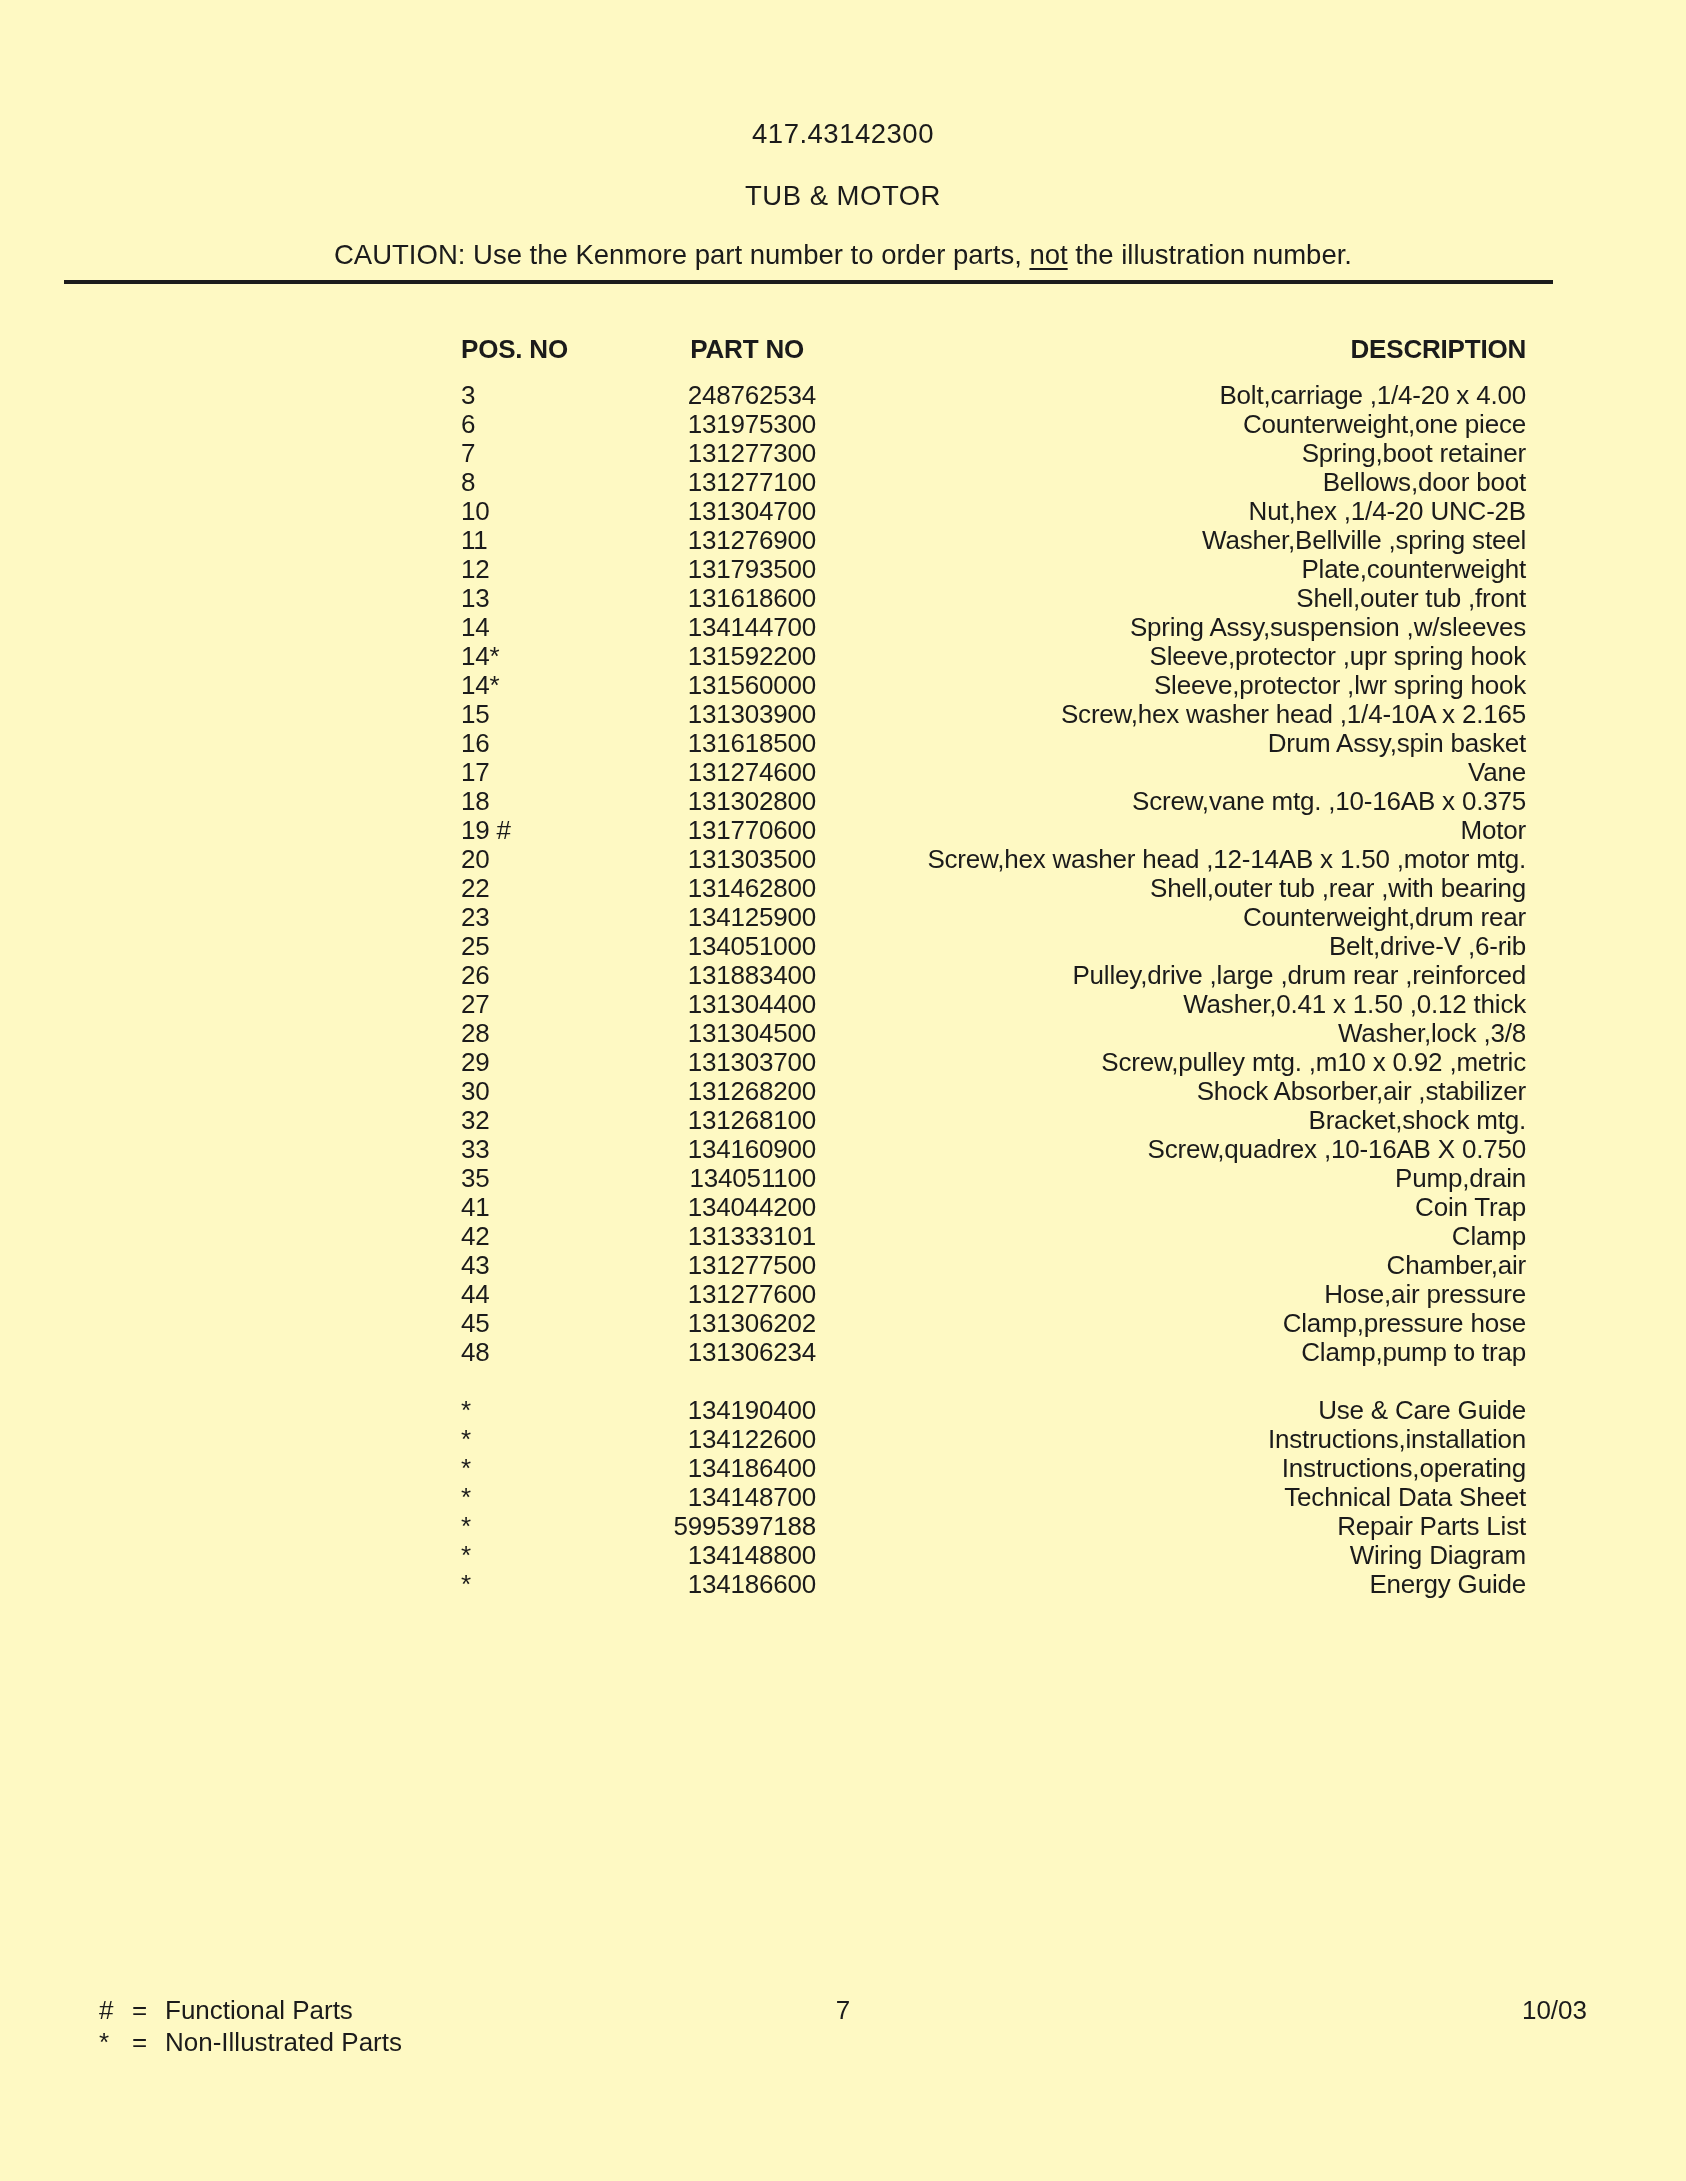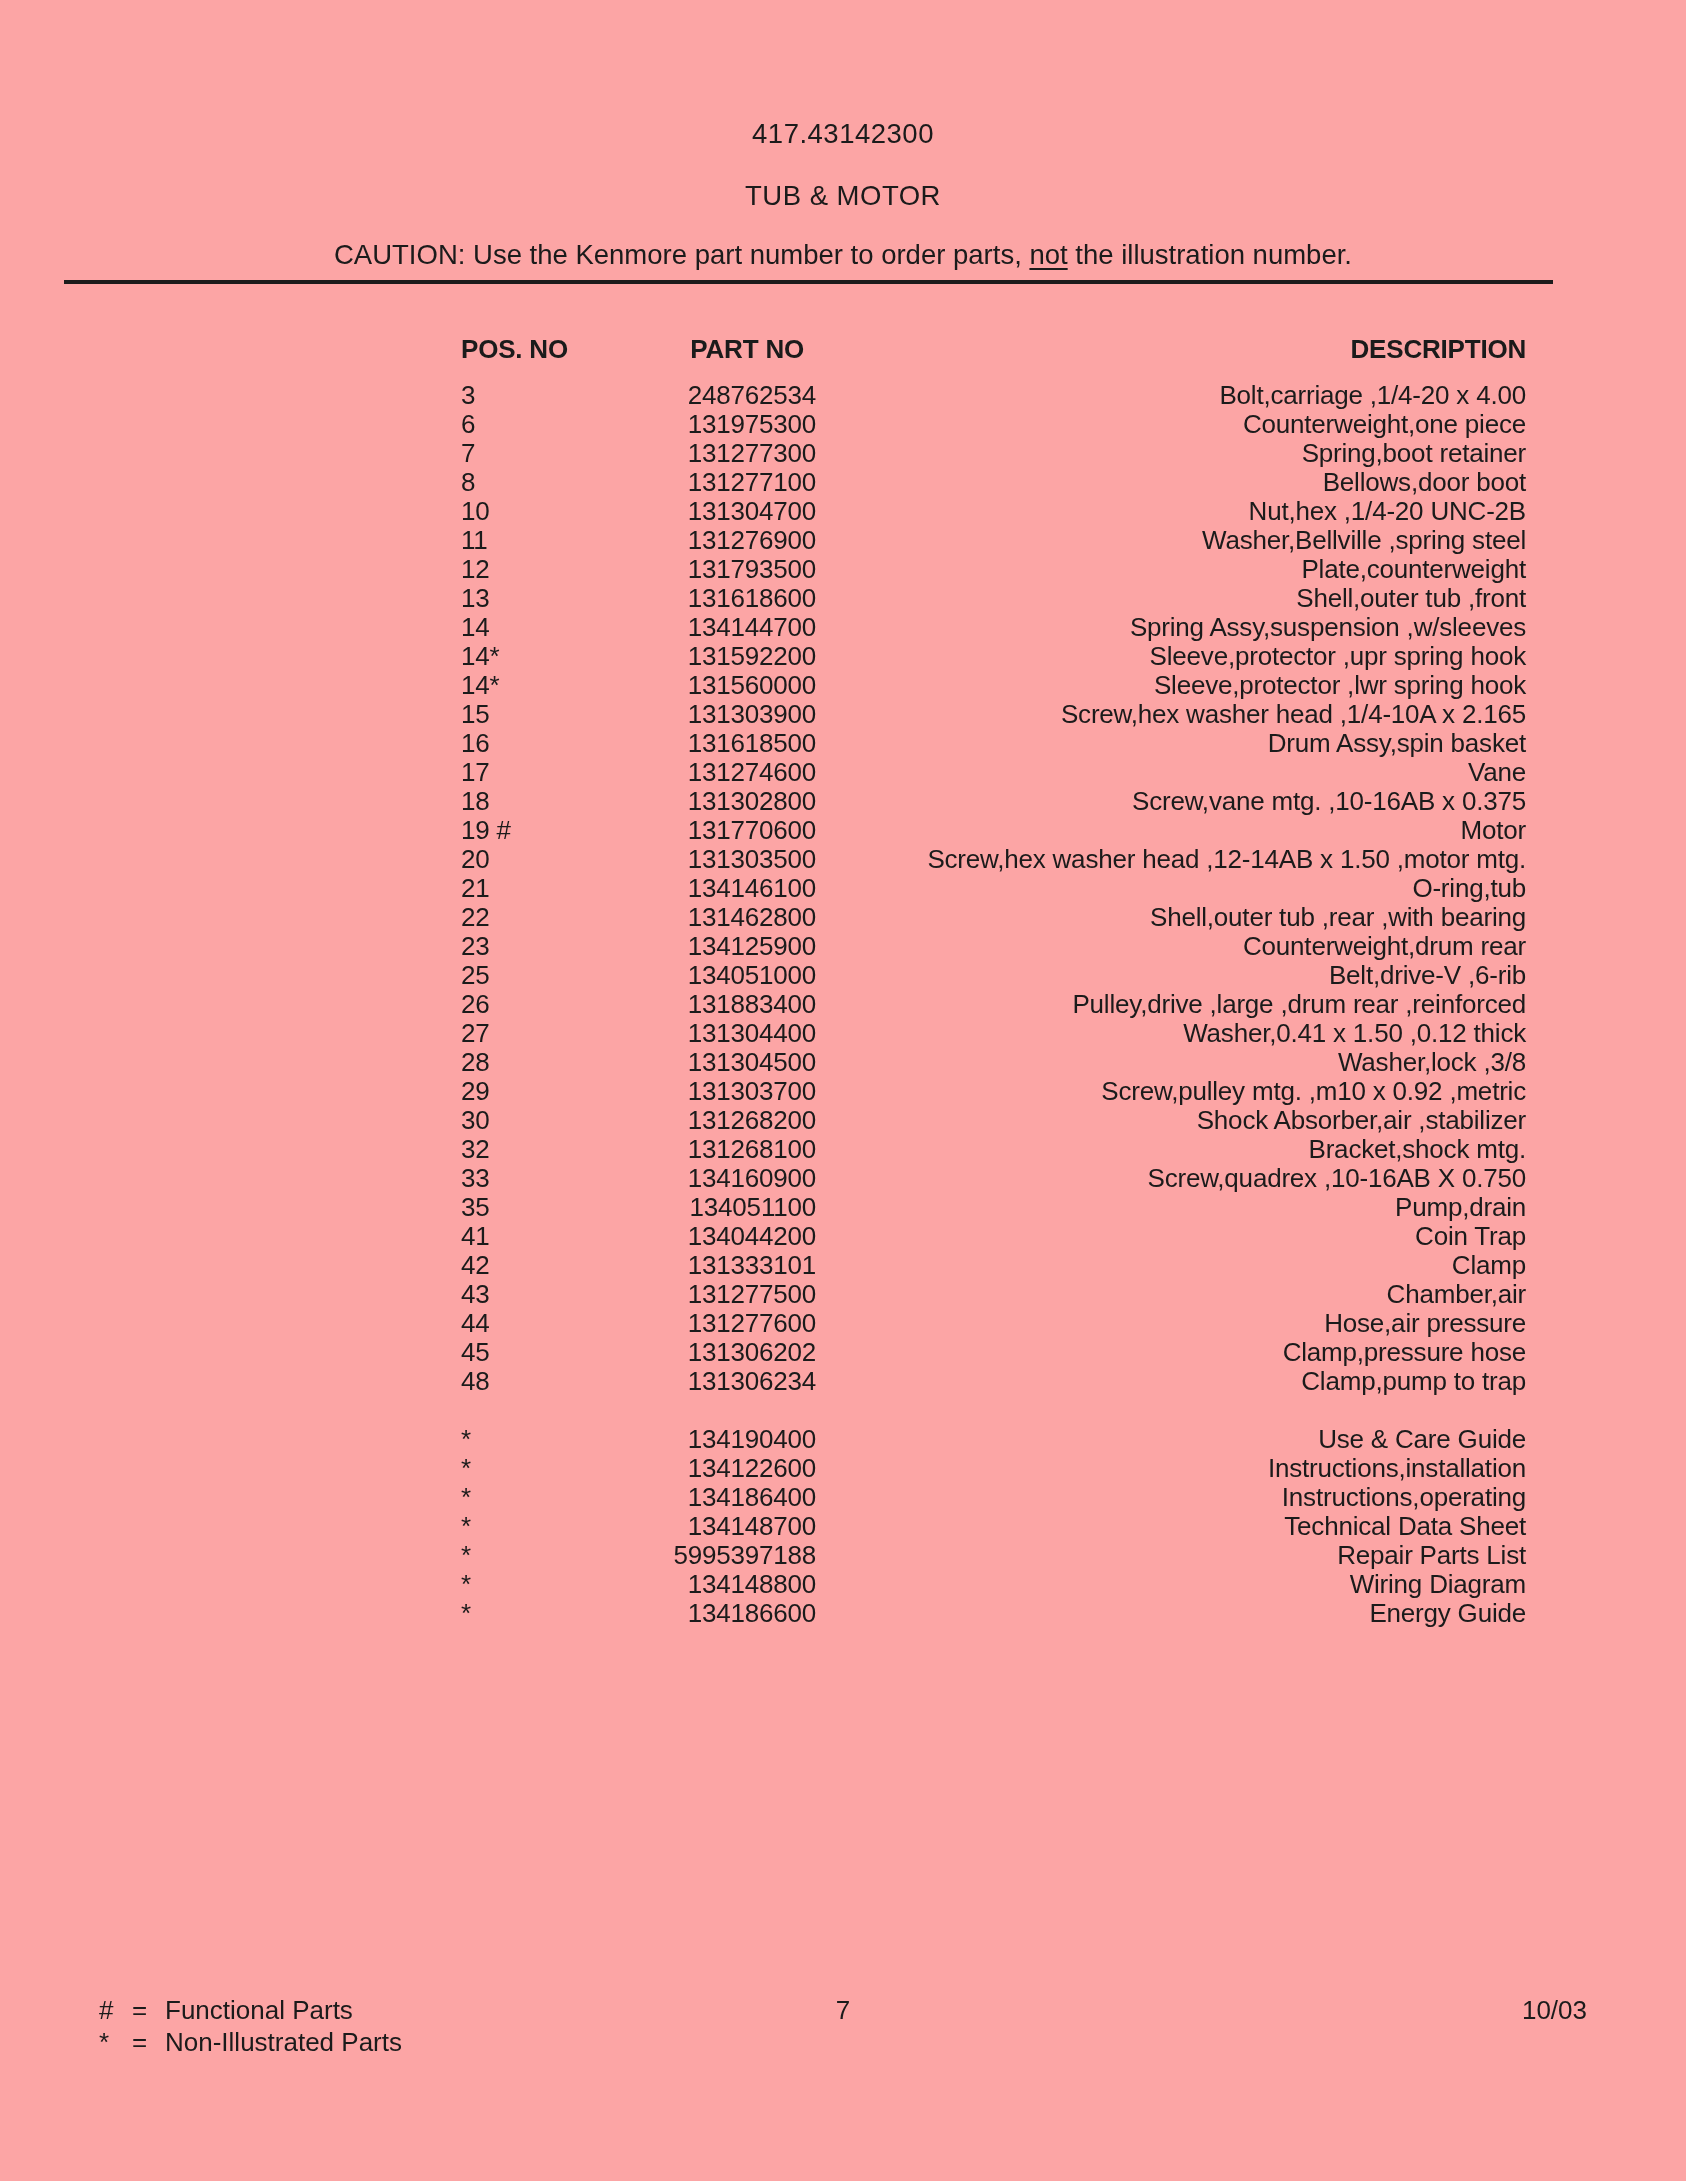--- a/index.html
+++ b/index.html
@@ -1,21 +1,21 @@
 <!DOCTYPE html>
 <html style="font-size:14.7px"><head>
 <meta charset="utf-8">
 <style>
   html, body { margin: 0; padding: 0; background: #e8e8e8; }
   .page {
     position: relative;
     width: 1686px;
     height: 2182px;
     margin: 0 auto;
-    background: #fca5a5;
+    background: #fef9c3;
     color: #1b1b1b;
     font-family: "Liberation Sans", "DejaVu Sans", sans-serif;
     overflow: hidden;
   }
   .centered { position: absolute; left: 0; width: 100%; text-align: center; }
   .model-number   { top: 118px; font-size: 27.5px; letter-spacing: 0.5px; }
   .section-title  { top: 180px; font-size: 27.5px; letter-spacing: 0.5px; }
   .caution        { top: 239px; font-size: 27.5px; }
   .caution .u     { text-decoration: underline; text-underline-offset: 3.7px; }
   .rule {
@@ -158,25 +158,20 @@
           <span class="c-pos">19 #</span>
           <span class="c-part">131770600</span>
           <span class="c-desc">Motor</span>
         </div>
         <div class="row">
           <span class="c-pos">20</span>
           <span class="c-part">131303500</span>
           <span class="c-desc">Screw,hex washer head ,12-14AB x 1.50 ,motor mtg.</span>
         </div>
         <div class="row">
-          <span class="c-pos">21</span>
-          <span class="c-part">134146100</span>
-          <span class="c-desc">O-ring,tub</span>
-        </div>
-        <div class="row">
           <span class="c-pos">22</span>
           <span class="c-part">131462800</span>
           <span class="c-desc">Shell,outer tub ,rear ,with bearing</span>
         </div>
         <div class="row">
           <span class="c-pos">23</span>
           <span class="c-part">134125900</span>
           <span class="c-desc">Counterweight,drum rear</span>
         </div>
         <div class="row">

